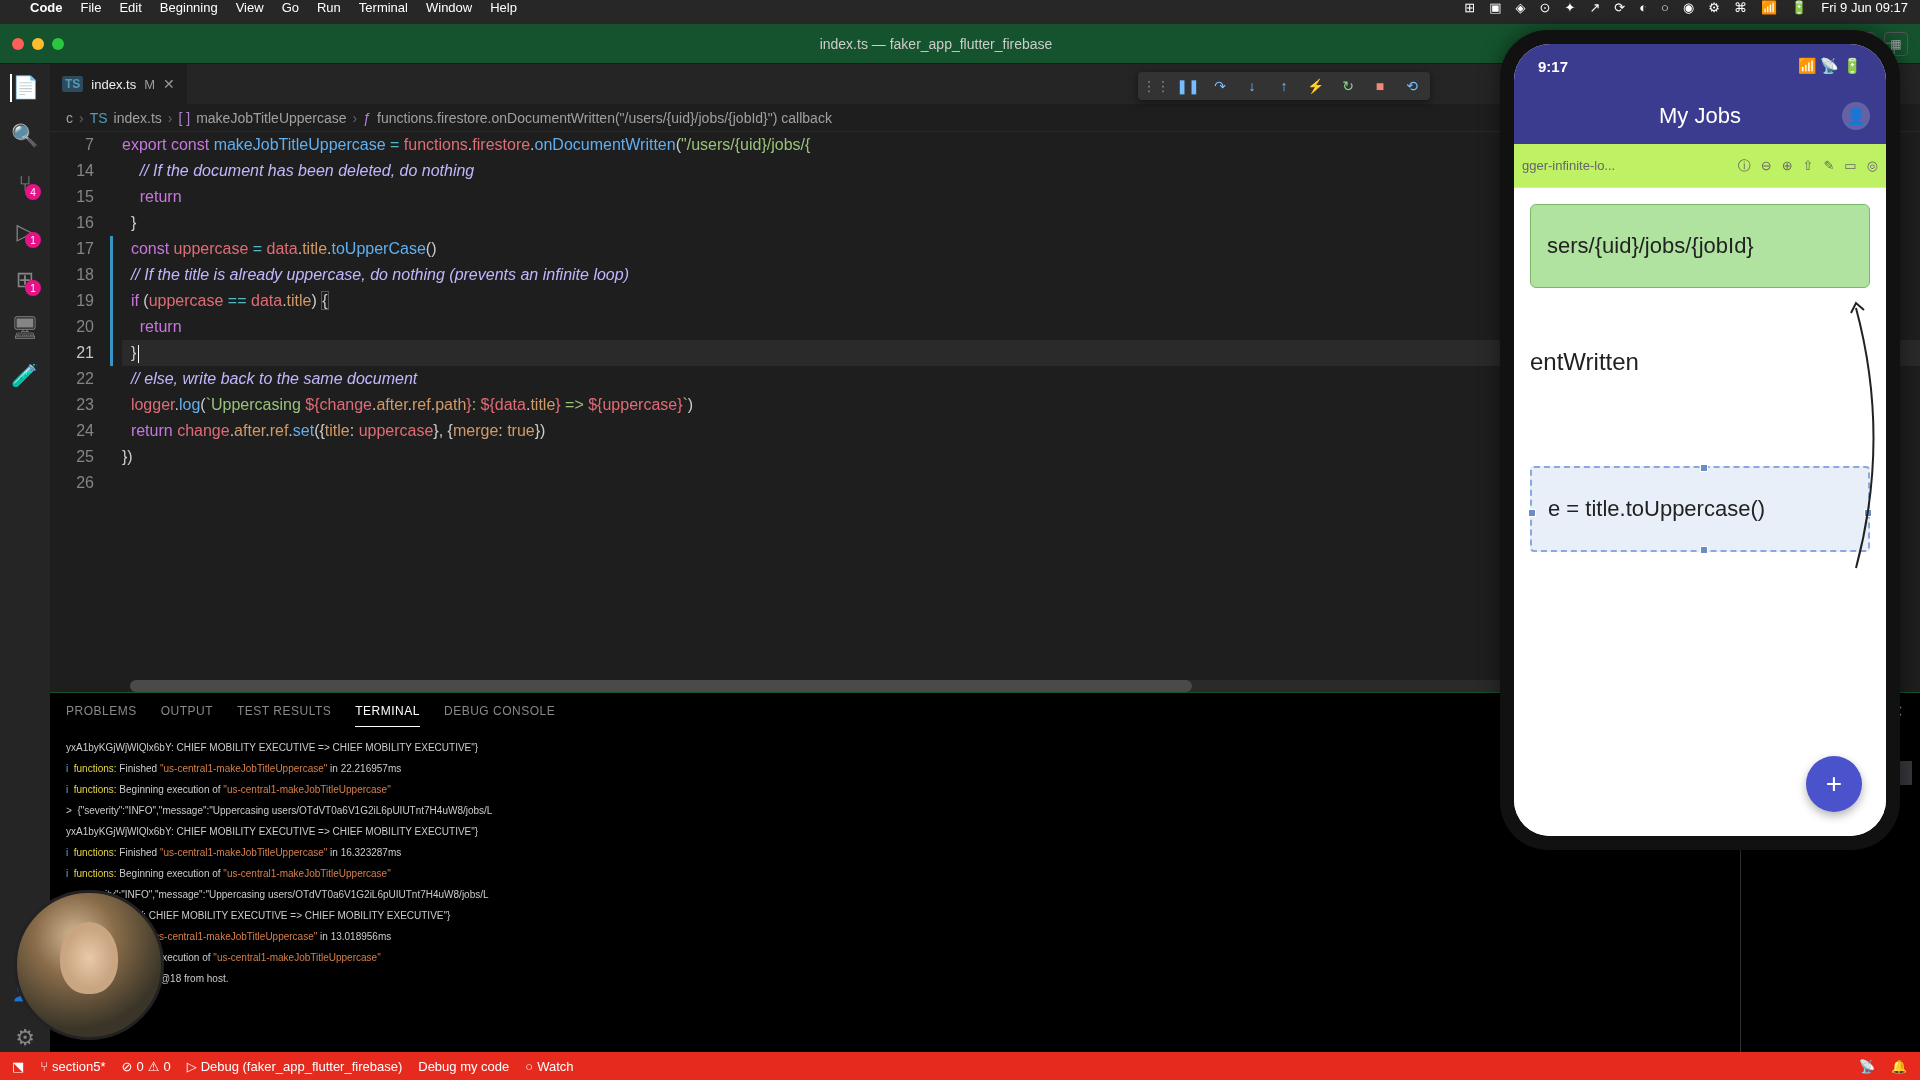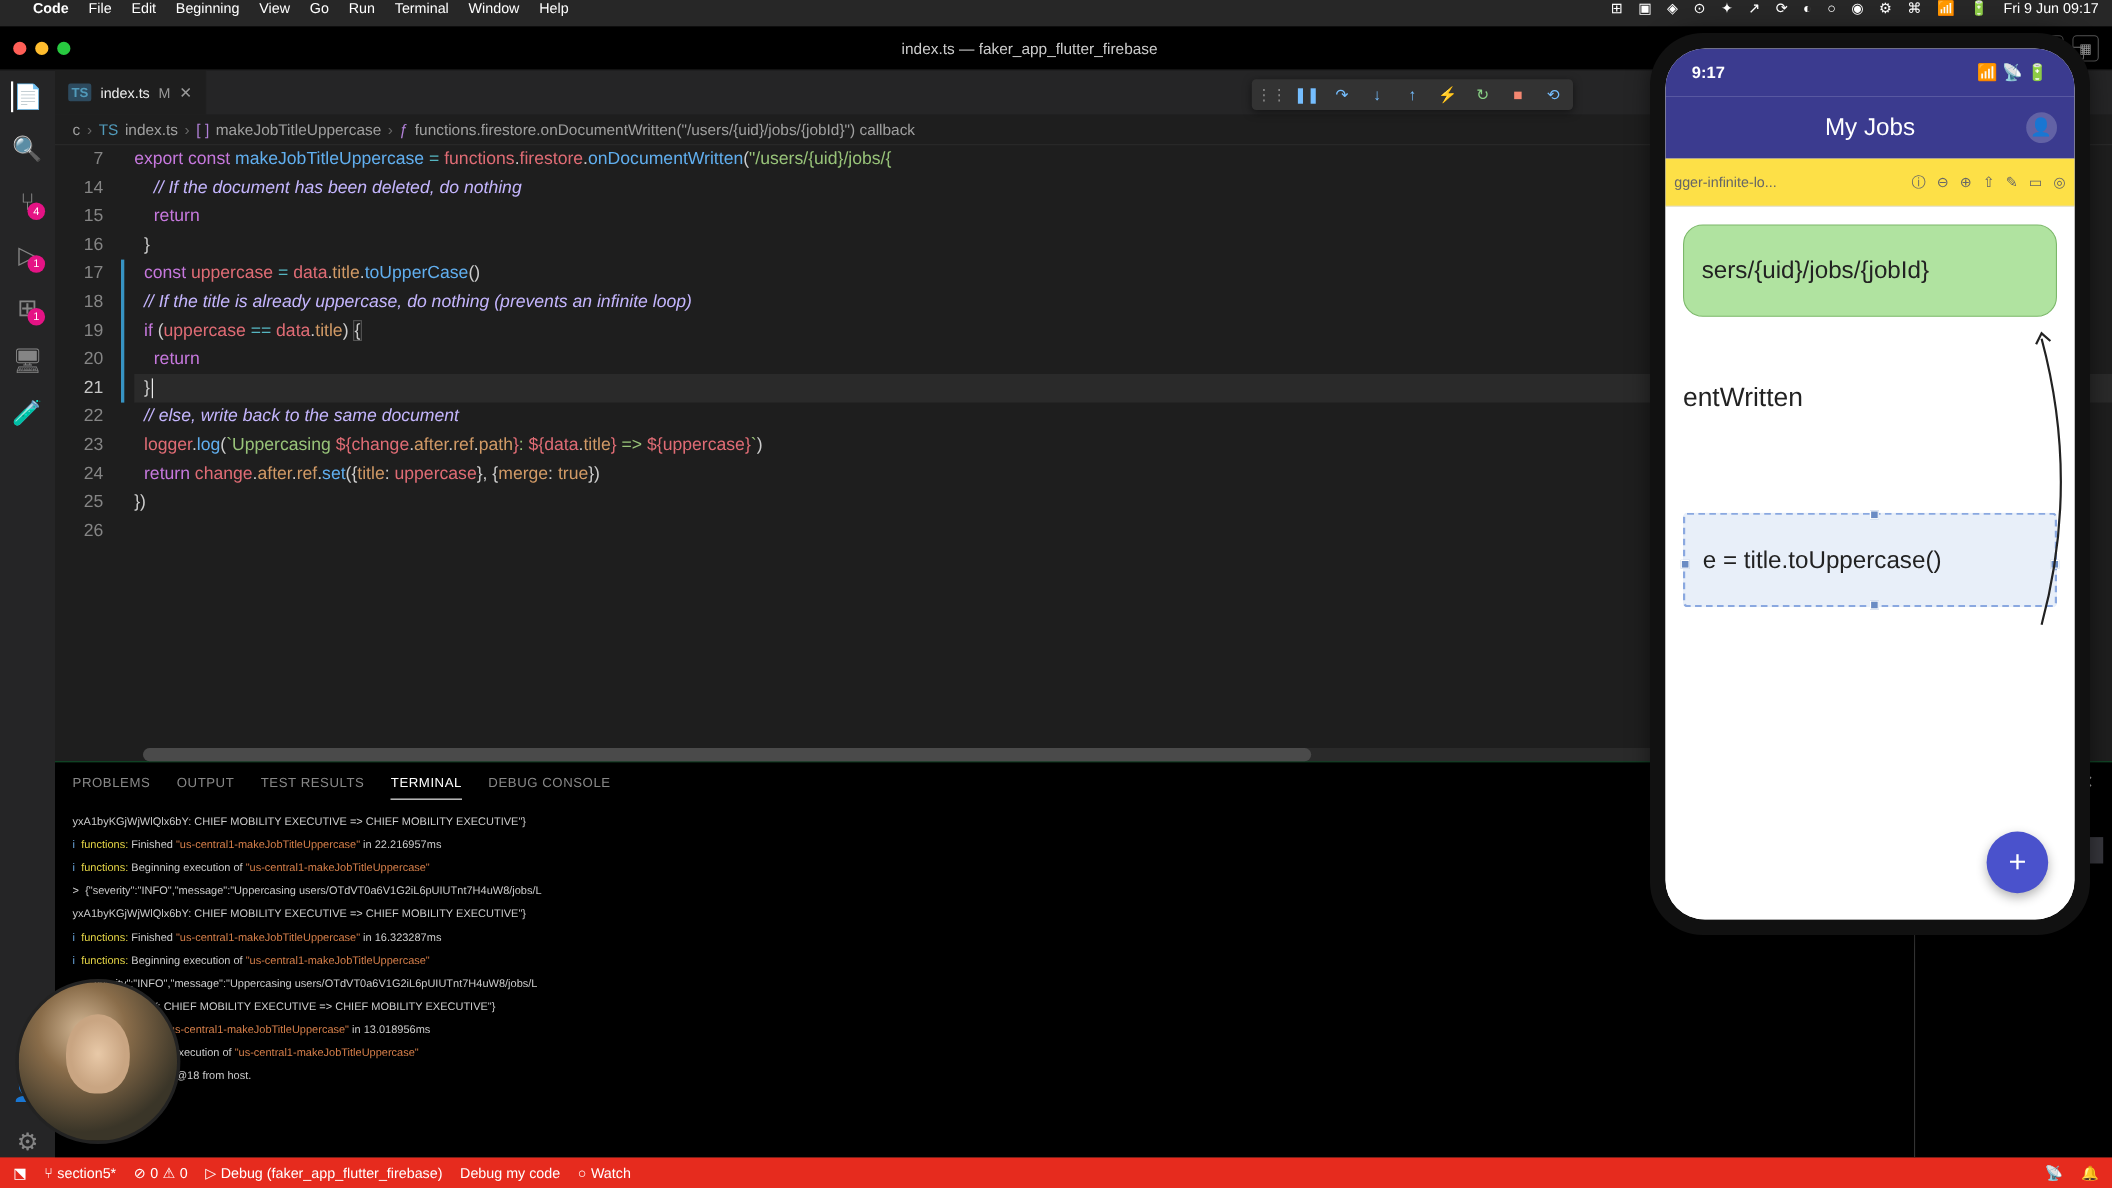--- a/index.html
+++ b/index.html
@@ -3,21 +3,21 @@
 <meta charset="utf-8">
 <style>
 *{margin:0;padding:0;box-sizing:border-box;font-family:-apple-system,BlinkMacSystemFont,'Segoe UI',sans-serif}
 body{background:#1e1e1e;color:#ccc;width:1920px;height:1080px;overflow:hidden;position:relative;transform-origin:top left}
 .menubar{height:24px;background:rgba(40,40,40,.95);display:flex;align-items:flex-start;padding:0 12px;font-size:13px;color:#fff}
 .menubar .apple{margin-right:18px;font-size:14px}
 .menubar .app-name{font-weight:600;margin-right:18px}
 .menubar .menu-item{margin-right:18px;cursor:pointer}
 .menubar .right{margin-left:auto;display:flex;gap:14px;align-items:center}
 .menubar .right span{font-size:13px}
-.titlebar{height:40px;background:#000000;display:flex;align-items:center;padding:0 12px;border-bottom:1px solid #1a1a1a}
+.titlebar{height:40px;background:#14532d;display:flex;align-items:center;padding:0 12px;border-bottom:1px solid #1a1a1a}
 .traffic{display:flex;gap:8px;margin-right:20px}
 .traffic div{width:12px;height:12px;border-radius:50%}
 .tr-close{background:#ff5f57}.tr-min{background:#ffbd2e}.tr-max{background:#28c940}
 .title-text{flex:1;text-align:center;color:#ccc;font-size:14px}
 .title-actions{display:flex;gap:8px}
 .title-actions div{width:24px;height:24px;border:1px solid #555;border-radius:4px;display:flex;align-items:center;justify-content:center;color:#aaa;font-size:12px}
 .main{display:flex;height:calc(100% - 64px - 28px)}
 .activitybar{width:50px;background:#252526;display:flex;flex-direction:column;align-items:center;padding-top:10px;gap:20px}
 .activitybar .act-icon{width:28px;height:28px;display:flex;align-items:center;justify-content:center;color:#858585;font-size:22px;position:relative;cursor:pointer}
 .activitybar .act-icon.active{color:#fff;border-left:2px solid #fff;margin-left:-2px;padding-left:2px}
@@ -65,24 +65,24 @@
 .sim-frame{position:absolute;right:20px;top:30px;width:400px;height:820px;background:#111;border-radius:48px;padding:14px;box-shadow:0 0 20px rgba(0,0,0,.5)}
 .sim-title{position:absolute;right:180px;top:36px;font-size:12px;color:#aaa}
 .sim-traffic{position:absolute;right:340px;top:42px;display:flex;gap:7px}
 .sim-traffic div{width:11px;height:11px;border-radius:50%;background:#555}
 .sim-actions{position:absolute;right:24px;top:38px;display:flex;gap:14px;color:#888;font-size:16px}
 .sim-screen{width:100%;height:100%;background:#fff;border-radius:36px;overflow:hidden;position:relative}
 .sim-status{height:44px;background:#3b3b8f;display:flex;align-items:center;justify-content:space-between;padding:0 24px;color:#fff;font-size:15px;font-weight:600}
 .sim-status .r{display:flex;gap:4px;align-items:center}
 .sim-header{height:56px;background:#3b3b8f;display:flex;align-items:center;justify-content:center;color:#fff;font-size:22px;font-weight:500;position:relative}
 .sim-header .avatar{position:absolute;right:16px;width:28px;height:28px;border-radius:50%;background:rgba(255,255,255,.2);display:flex;align-items:center;justify-content:center;font-size:16px}
-.sim-bar{height:44px;background:#fde047;display:flex;align-items:center;padding:0 8px;gap:10px;font-size:13px;color:#666;border-bottom:1px solid #ddd}
+.sim-bar{height:44px;background:#bef264;display:flex;align-items:center;padding:0 8px;gap:10px;font-size:13px;color:#666;border-bottom:1px solid #ddd}
 .sim-bar .url{flex:1;overflow:hidden;text-overflow:ellipsis;white-space:nowrap}
 .sim-content{position:relative;height:calc(100% - 144px);background:#fff;padding:16px}
-.sim-box1{background:#b0e3a0;border:1px solid #7cb86a;border-radius:18px;padding:28px 16px;font-size:22px;font-family:monospace;color:#222}
+.sim-box1{background:#b0e3a0;border:1px solid #7cb86a;border-radius:6px;padding:28px 16px;font-size:22px;font-family:monospace;color:#222}
 .sim-box2{margin-top:90px;border:2px dashed #8aa8e0;background:#e8eff9;border-radius:4px;padding:28px 16px;font-size:22px;font-family:monospace;color:#222;position:relative}
 .sim-text-mid{margin-top:60px;font-size:24px;color:#222}
 .sim-handle{position:absolute;width:8px;height:8px;background:#6b8cc4;border:1px solid #fff}
 .sim-fab{position:absolute;bottom:24px;right:24px;width:56px;height:56px;border-radius:50%;background:#4a52cc;color:#fff;display:flex;align-items:center;justify-content:center;font-size:28px;box-shadow:0 4px 10px rgba(0,0,0,.3)}
 .webcam{position:absolute;left:14px;bottom:40px;width:150px;height:150px;border-radius:50%;background:radial-gradient(circle at 40% 30%,#d4b896 0%,#8a6d4a 30%,#3a3528 70%);border:3px solid #222;z-index:100;overflow:hidden}
 .webcam::after{content:"";position:absolute;left:30%;top:20%;width:40%;height:50%;background:radial-gradient(ellipse,#e8c9a8 0%,#c9a582 60%);border-radius:50% 50% 45% 45%}
 </style>
 </head>
 <body>
 

